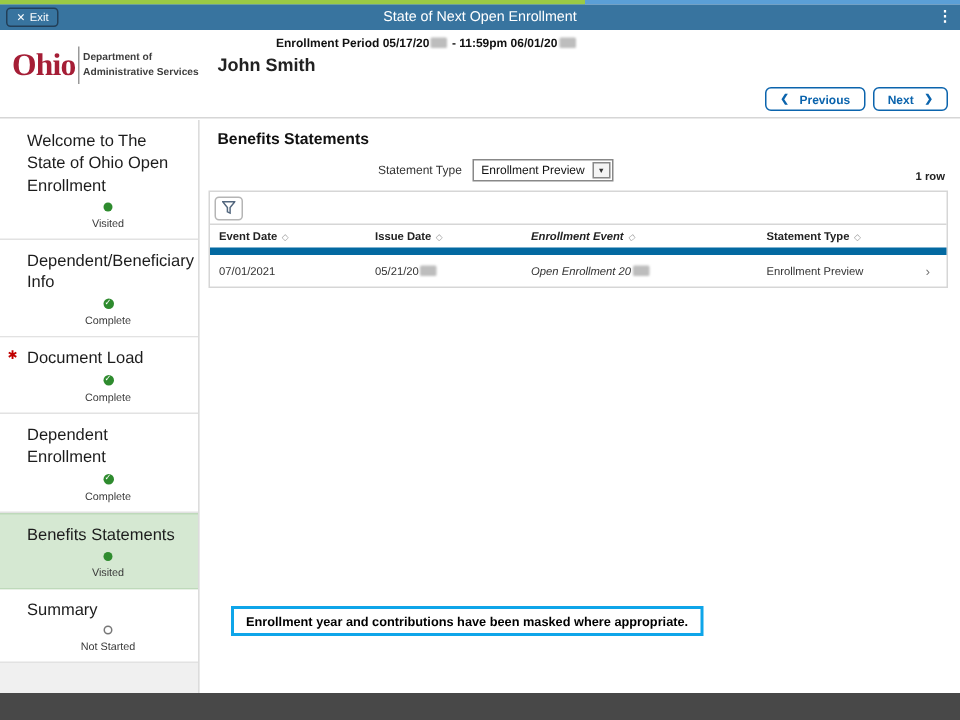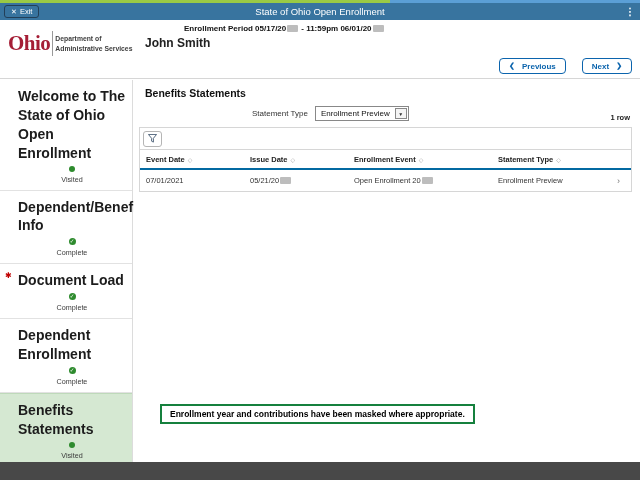--- a/index.html
+++ b/index.html
@@ -27,37 +27,37 @@
 
   
   .header { position:absolute; top:20px; left:0; right:0; height:59px; background:#fff; border-bottom:1px solid #d6d6d6; }
   .logo-wrap { position:absolute; left:8px; top:11px; display:flex; align-items:center; gap:2px; }
   .logo-text { font-family:"Liberation Serif", serif; font-weight:bold; color:#a51e36; font-size:21px; letter-spacing:-0.5px; line-height:1; }
   .logo-divider { width:1px; height:25px; background:#999; }
   .logo-sub { font-size:6.8px; font-weight:bold; color:#3d3d3d; line-height:1.35; }
   .enroll-info { position:absolute; left:145px; top:4px; }
   .enroll-period { font-size:8px; font-weight:bold; color:#111;padding-left:39px; }
   .user-name { margin-top:3px; font-size:12px; font-weight:bold; color:#222; }
-  .nav-buttons { position:absolute; right:8px; top:38px; display:flex; gap:16px; }
+  .nav-buttons { position:absolute; right:8px; top:38px; display:flex; gap:5px; }
   .nav-btn {
     border:1.5px solid #0b64ad; color:#0b64ad; background:#fff; border-radius:4px;
     font-size:8px; font-weight:bold; height:16px; padding:0 9px;
     display:flex; align-items:center; gap:7px; cursor:pointer;
   }
   .nav-chev { font-size:7px; }
 
   
   .mask { display:inline-block; width:11px; height:7px; background:#bdbdbd; border-radius:1px;
           filter:blur(0.7px); vertical-align:-1px; margin-left:1px; }
   .mask.gap-r { margin-right:3px; }
 
   
   .sidebar { position:absolute; top:80px; left:0; width:133px; bottom:18px; background:#f0f0f0; border-right:1px solid #dcdcdc; }
   .side-item { background:#fff; border-bottom:1px solid #e2e2e2; padding:7px 6px 6px 18px; position:relative; cursor:pointer; }
-  .side-item .title { font-size:14px; font-weight:bold; color:#1c1c1c; line-height:1.35; }
+  .side-item .title { font-size:11px; font-weight:normal; color:#1c1c1c; line-height:1.35; }
   .side-item .status { margin-top:3px; display:flex; align-items:center; gap:3px; font-size:7.2px; color:#3a3a3a;flex-direction:column; }
   .side-item.active { background:#d5e8d2; border-top:1px solid #bed9ba; border-bottom:1px solid #bed9ba; }
   .required-star { position:absolute; left:5px; top:7px; color:#c00000; font-size:8px; }
   .dot-visited { width:6px; height:6px; border-radius:50%; background:#2e8b2e; display:inline-block; flex:none; }
   .check-complete { width:7px; height:7px; border-radius:50%; background:#2e8b2e; color:#fff; font-size:5.5px;
                     line-height:7px; text-align:center; display:inline-block; flex:none; }
   .dot-empty { width:6px; height:6px; border-radius:50%; border:1px solid #777; background:#fff; display:inline-block; flex:none; }
 
   
   .content { position:absolute; left:134px; top:80px; right:0; bottom:18px; background:#fff; }
@@ -68,48 +68,48 @@
             font-size:8px; color:#111; cursor:pointer; }
   .select-arrow { margin:1px 1px 1px 5px; width:12px; height:11px; border:1px solid #888; background:#f4f4f4;
                   display:flex; align-items:center; justify-content:center; font-size:5px; color:#333; }
   .row-count { position:absolute; right:10px; top:33px; font-size:7.5px; font-weight:bold; color:#222; }
 
   
   .grid { position:absolute; left:5px; right:8px; top:47px; border:1px solid #d6d6d6; background:#fff; }
   .grid-toolbar { height:22px; border-bottom:1px solid #d6d6d6; display:flex; align-items:center; padding-left:3px; }
   .filter-btn { width:19px; height:16px; border:1px solid #b5b5b5; border-radius:3px; background:#fff;
                 display:flex; align-items:center; justify-content:center; cursor:pointer; }
-  .grid-header { display:flex; align-items:center; height:20px; border-bottom:2px solid #0369a1;
+  .grid-header { display:flex; align-items:center; height:20px; border-bottom:5px solid #0369a1;
                  font-size:7.5px; font-weight:bold; color:#222; }
   .grid-row { display:flex; align-items:center; height:21px; font-size:7.5px; color:#333; cursor:pointer; }
-  .c1 { width:100px; padding-left:6px; } .c2 { width:114px;padding-left:10px; } .c3 { width:144px; } .c4 { flex:1; } .cc { width:14px; }
+  .c1 { width:100px; padding-left:6px; } .c2 { width:114px;padding-left:10px; } .c3 { width:157px;font-style:italic; } .c4 { flex:1; } .cc { width:14px; }
   .hcell { display:flex; align-items:center; gap:3px; cursor:pointer; }
   .sort-ico { font-size:6px; color:#999; font-weight:normal; }
   .row-chevron { color:#777; font-size:9px; }
 
   
-  .note-box { position:absolute; left:26px; top:324px; border:2px solid #15803d; background:#fff;
+  .note-box { position:absolute; left:20px; top:324px; border:2px solid #0ea5e9; background:#fff;
               padding:3px 8px; font-size:8.5px; font-weight:bold; color:#000; white-space:nowrap; }
 
   
   .footer { position:absolute; left:0; right:0; bottom:0; height:18px; background:#484848; }
 </style>
 </head>
 <body>
 
 <div class="progress-strip">
   <div class="progress-fill"></div>
 </div>
 
 <div class="topbar">
   <button class="exit-btn">
     <span class="exit-x">✕</span>
     <span>Exit</span>
   </button>
-  <div class="topbar-title">State of Ohio Open Enrollment</div>
+  <div class="topbar-title">State of Next Open Enrollment</div>
   <div class="menu-dots">⋮</div>
 </div>
 
 <div class="header">
   <div class="logo-wrap">
     <span class="logo-text">Ohio</span>
     <span class="logo-divider"></span>
     <span class="logo-sub">
       <span>Department of</span><br>
       <span>Administrative Services</span>

